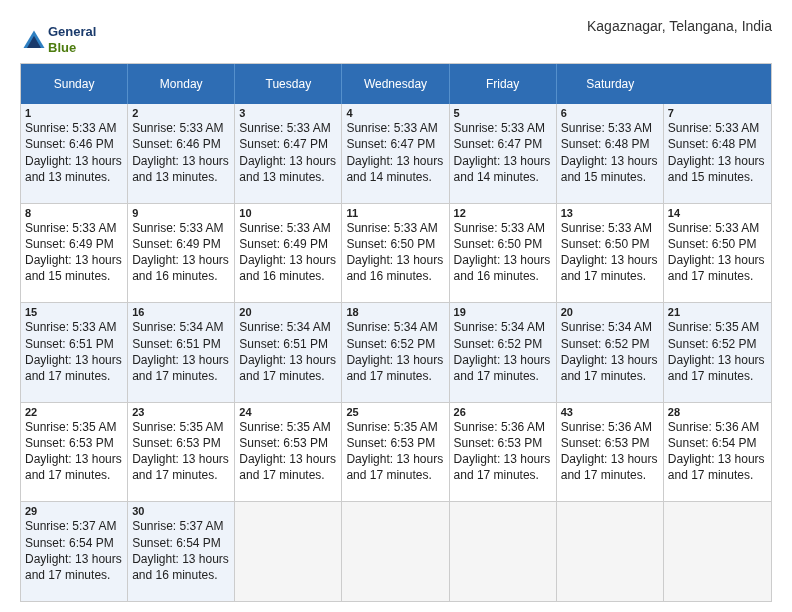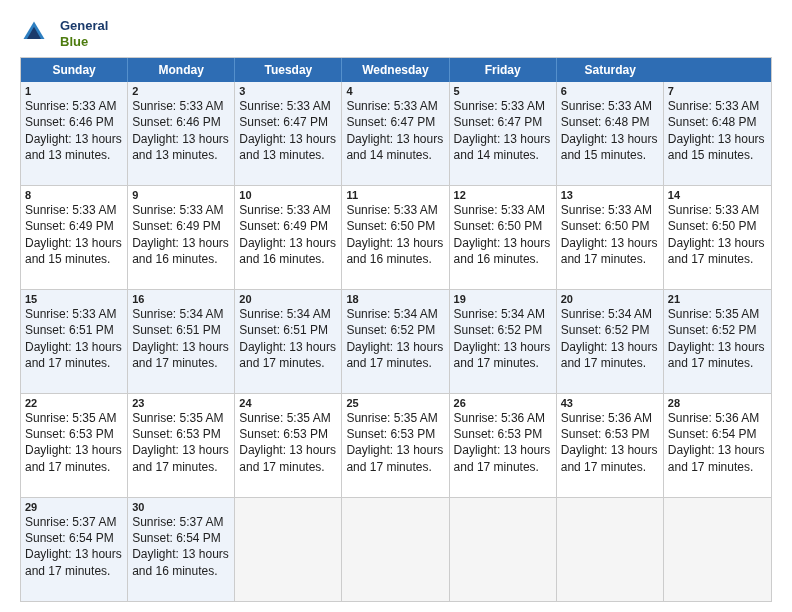--- a/index.html
+++ b/index.html
@@ -18,22 +18,23 @@
       flex-direction: column;
     }
     .header-area {
       display: flex;
       justify-content: space-between;
       align-items: flex-start;
       margin-bottom: 8px;
     }
     .logo {
       display: flex;
-      align-items: flex-start;
-      gap: 12px;
+      align-items: flex-end;
+      gap: 0;
+      margin-top: 6px;
     }
     .logo-text {
       font-size: 13px;
       font-weight: bold;
       color: #1a3a6b;
       line-height: 1.2;
     }
     .logo-blue { color: #4d7c0f; }
     .logo-icon {
       width: 28px;
@@ -58,22 +59,22 @@
       border: 1px solid #ccc;
     }
     .cal-header {
       display: grid;
       grid-template-columns: repeat(7, 1fr);
       background: #2e6db4;
     }
     .cal-header-cell {
       color: #fff;
       font-size: 12px;
-      font-weight: bold;
-      padding: 5px 4px;
+      font-weight: normal;
+      padding: 13px 4px;
       text-align: center;
       border-right: 1px solid #5590cc;
     }
     .cal-header-cell:last-child { border-right: none; }
     .cal-body {
       flex: 1;
       display: flex;
       flex-direction: column;
     }
     .cal-row {
@@ -116,20 +117,21 @@
       <svg class="logo-icon" viewBox="0 0 32 32">
         <polygon points="16,4 28,24 4,24" fill="#2e7fc1"></polygon>
         <polygon points="16,10 24,24 8,24" fill="#1a3a6b"></polygon>
       </svg>
       <div class="logo-text">
         <div>General</div>
         <div class="logo-blue">Blue</div>
       </div>
     </div>
     <div class="title-area">
+      <div class="location-title">Kagaznagar, Telangana, India</div>
     </div>
   </div>
 
   <div class="calendar">
     <div class="cal-header" id="cal-header">
         <div class="cal-header-cell">Sunday</div>
         <div class="cal-header-cell">Monday</div>
         <div class="cal-header-cell">Tuesday</div>
         <div class="cal-header-cell">Wednesday</div>
         <div class="cal-header-cell">Friday</div>

